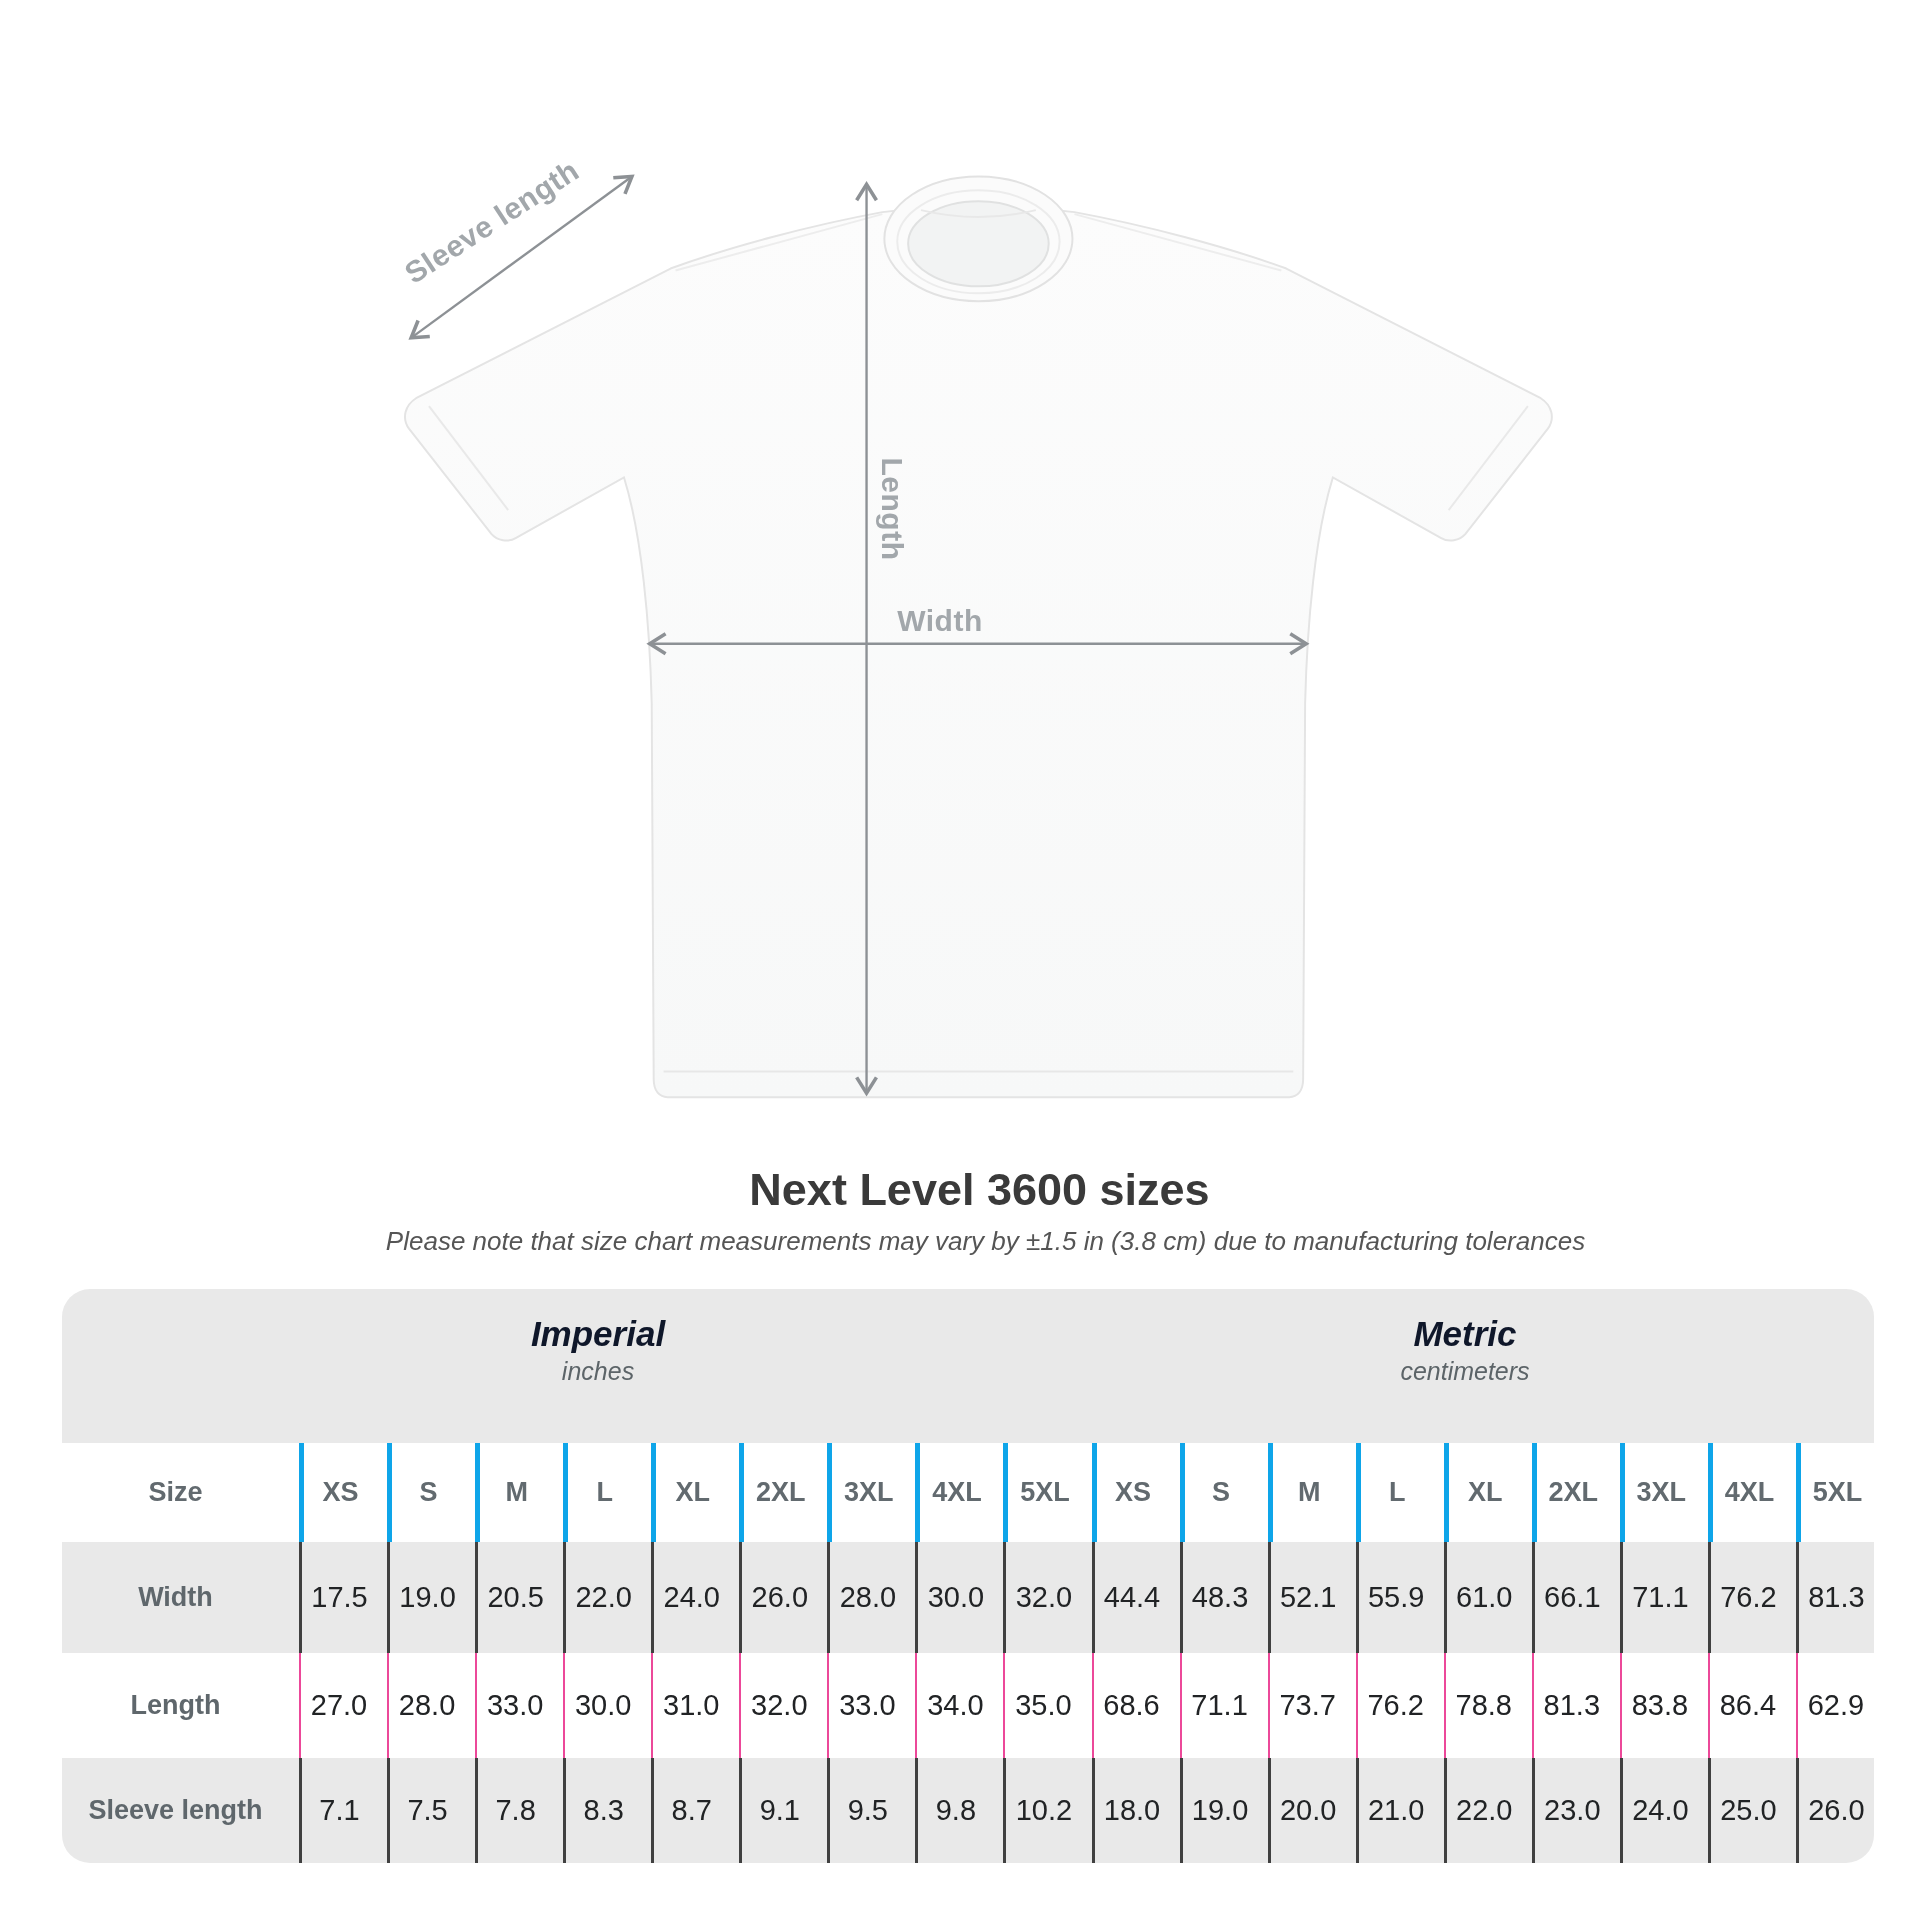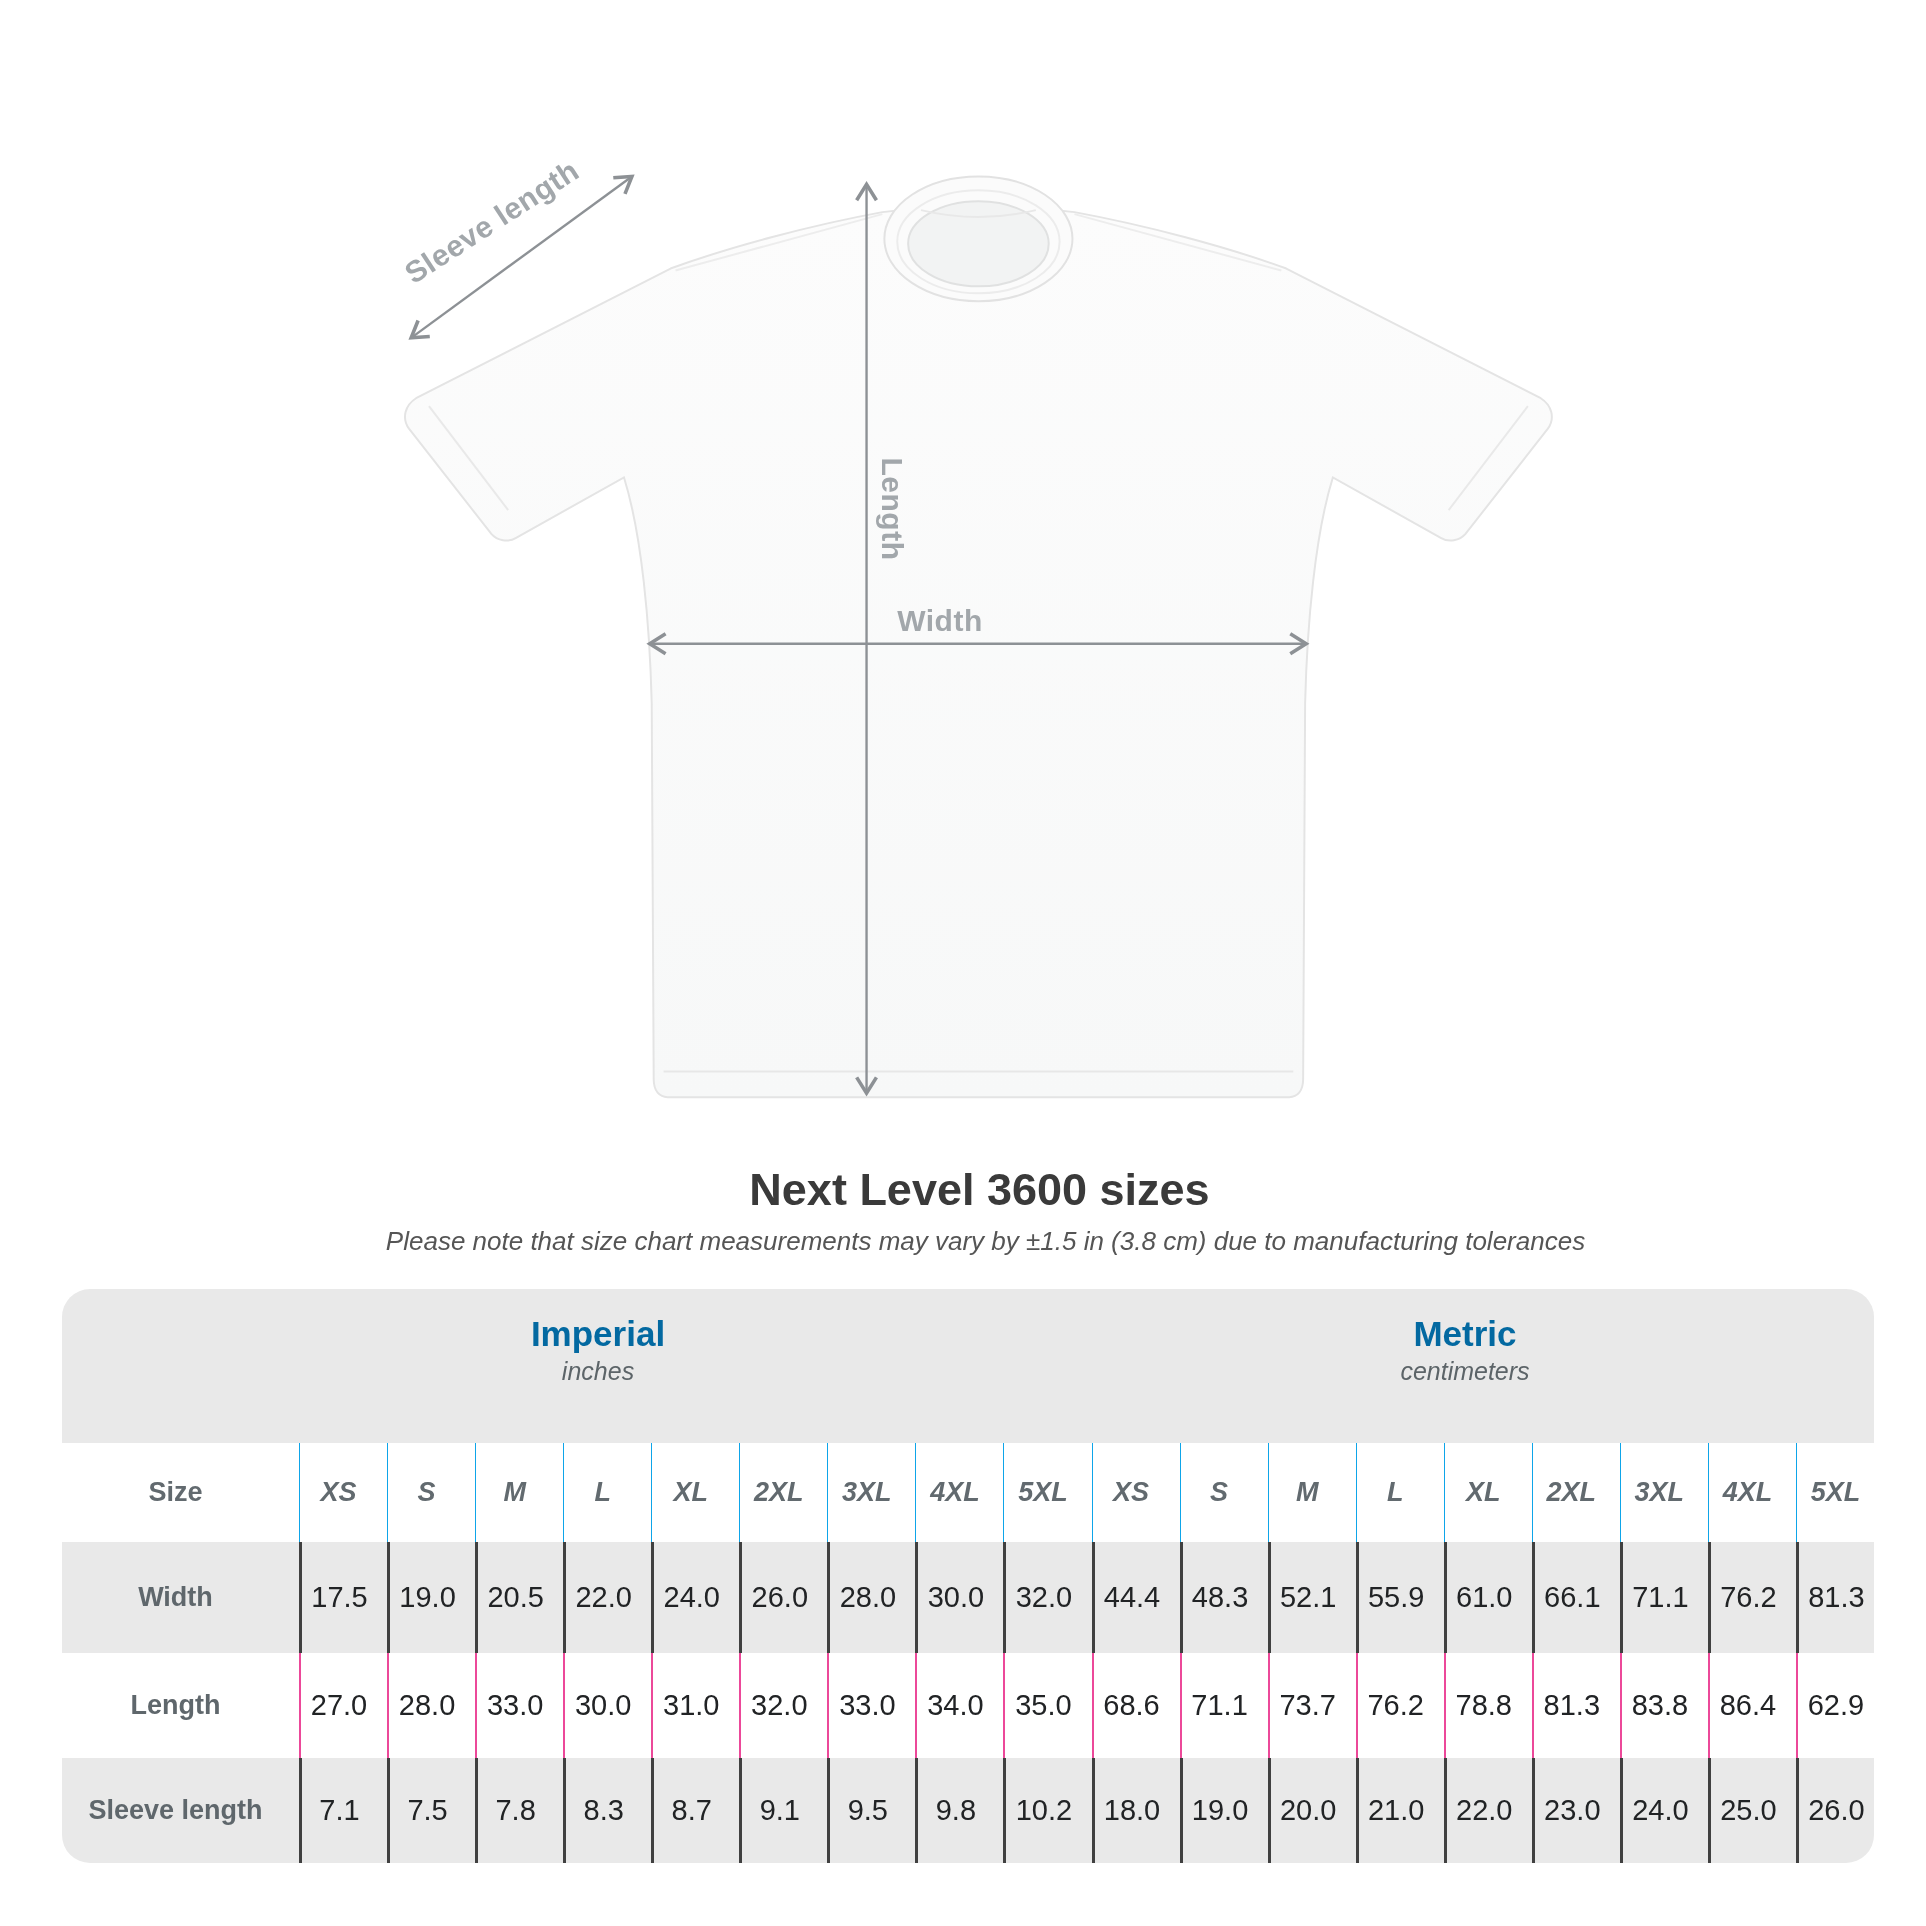--- a/index.html
+++ b/index.html
@@ -28,29 +28,29 @@
   }
   
   #size-table{
     position:absolute;left:62px;top:1289px;width:1812px;height:574px;
     border-radius:28px;overflow:hidden;background:#ffffff;
   }
   #unit-band{position:relative;height:154px;background:#e9e9e9;}
   .unit-group{position:absolute;top:24px;transform:translateX(-50%);text-align:center;}
   #unit-group-imperial{left:536px;}
   #unit-group-metric{left:1403px;}
-  .unit-title{font-size:35px;line-height:42px;font-weight:bold;color:#0369a1;}
+  .unit-title{font-size:35px;line-height:42px;font-weight:bold;font-style:italic;color:#0f172a;}
   .unit-sub{font-size:25px;line-height:32px;font-style:italic;color:#5c6468;}
   .grid-row{display:grid;grid-template-columns:227px repeat(18,1fr);gap:10px;}
   .cell{display:flex;align-items:center;justify-content:center;box-sizing:border-box;}
   .head{font-weight:bold;font-size:27px;color:#626a6f;}
   .rowlabel{font-weight:bold;font-size:27px;color:#5f676c;}
   .val{font-size:29px;color:#212325;}
   #size-row{height:99px;background:#ffffff;}
-  #size-row .cell + .cell{border-left:1px solid #0ea5e9;font-style:italic;}
+  #size-row .cell + .cell{border-left:5px solid #0ea5e9;}
   .trow.gray{background:#e9e9e9;}
   .trow.gray .cell + .cell{border-left:3px solid #404040;}
   .trow.white{background:#ffffff;}
   .trow.white .cell + .cell{border-left:2px solid #ec4899;}
   #table-rows .trow:nth-child(1){height:111px;}
   #table-rows .trow:nth-child(2){height:105px;}
   #table-rows .trow:nth-child(3){height:105px;}
 </style>
 </head>
 <body>

